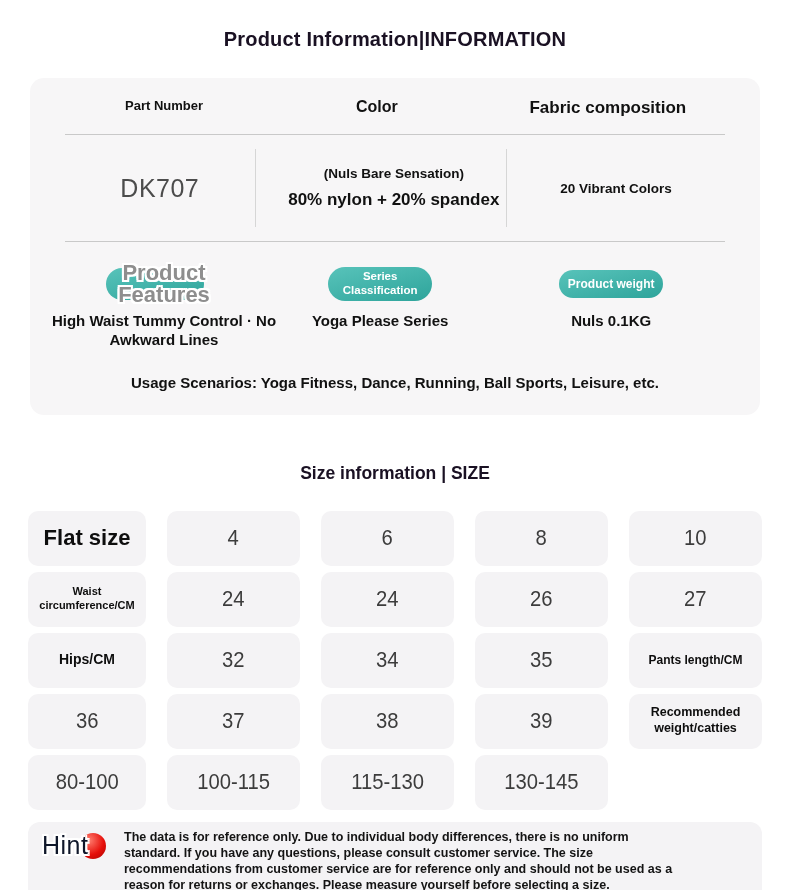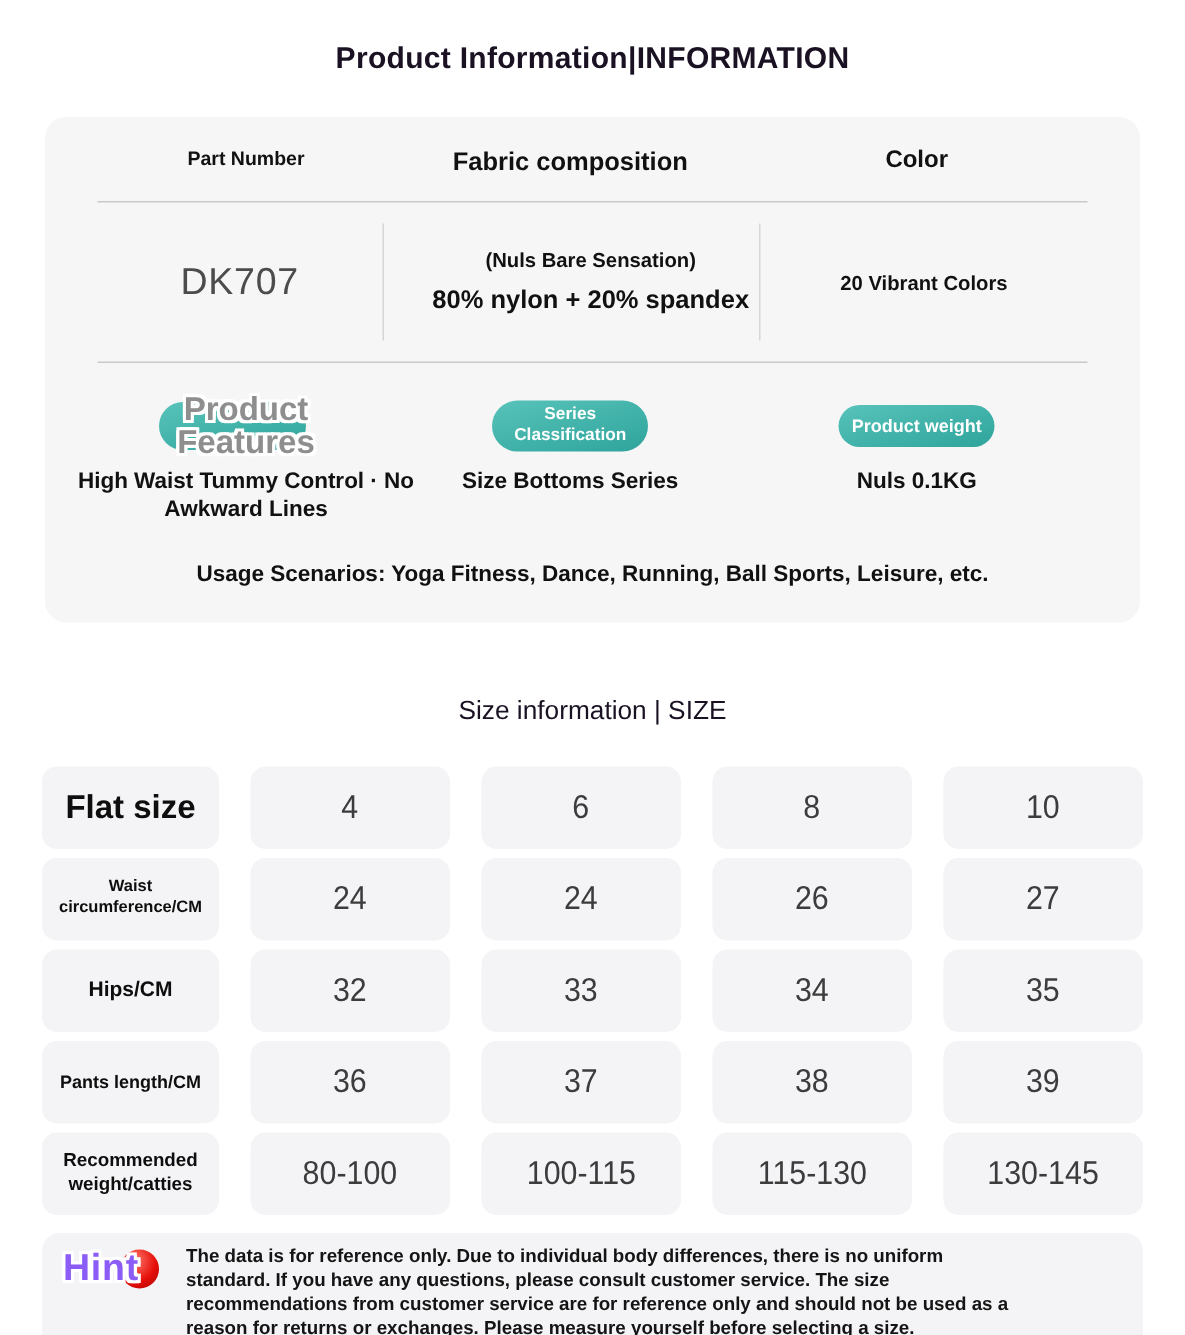--- a/index.html
+++ b/index.html
@@ -49,21 +49,21 @@
     position:relative;z-index:2;width:130px;text-align:center;
     font-size:22px;line-height:1.0;font-weight:bold;color:#8e8e8e;
     text-shadow:-2px -2px 0 #fff,2px -2px 0 #fff,-2px 2px 0 #fff,2px 2px 0 #fff,
                 0 -2px 0 #fff,0 2px 0 #fff,-2px 0 0 #fff,2px 0 0 #fff;
   }
   .caption{margin-top:10px;font-size:15px;font-weight:bold;color:#111;
     text-align:center;line-height:1.25;}
   .cap-wide{width:240px;}
   .usage{margin-top:24px;text-align:center;font-size:15px;font-weight:bold;color:#111;}
   
-  .size-title{margin:48px 0 0;text-align:center;font-size:17.5px;font-weight:normal;color:#1a1123;}
+  .size-title{margin:48px 0 0;text-align:center;font-size:17.5px;font-weight:bold;color:#1a1123;}
   .size-grid{
     margin:27px 28px 0;display:grid;
     grid-template-columns:118px repeat(4,1fr);
     column-gap:21px;row-gap:6px;
   }
   .cell{
     background:#f4f3f5;border-radius:10px;height:55px;
     display:flex;align-items:center;justify-content:center;text-align:center;
   }
   .label-cell{font-weight:bold;color:#0e0e0e;line-height:1.25;padding:0 6px;box-sizing:border-box;}
@@ -80,37 +80,37 @@
     min-height:58px;
   }
   .hint-label-wrap{position:relative;width:88px;flex:0 0 88px;height:34px;margin-top:2px;}
   .hint-red-dot{
     position:absolute;left:44px;top:2px;width:26px;height:26px;border-radius:50%;
     background:radial-gradient(circle at 35% 28%,#ff7d6f,#e60f0a 58%,#a90402);
     z-index:1;
   }
   .hint-label{
     position:absolute;left:6px;top:0;z-index:2;
-    font-size:25px;font-weight:bold;color:#8b5cf6;letter-spacing:.5px;
+    font-size:25px;font-weight:normal;color:#0f172a;letter-spacing:.5px;
     text-shadow:-2px -2px 0 #fff,2px -2px 0 #fff,-2px 2px 0 #fff,2px 2px 0 #fff,
                 0 -2px 0 #fff,0 2px 0 #fff,-2px 0 0 #fff,2px 0 0 #fff;
   }
   .hint-text{font-size:12.5px;font-weight:bold;color:#141414;line-height:1.3;}
   .hint-line{display:block;}
 </style>
 </head>
 <body>
 
 <h1 class="page-title">Product Information|INFORMATION</h1>
 
 <div class="info-card">
   <div class="cols spec-head">
     <div class="hcell h-part col1">Part Number</div>
+    <div class="hcell h-color col3">Color</div>
     <div class="hcell h-fabric col2">Fabric composition</div>
-    <div class="hcell h-color col3">Color</div>
   </div>
   <div class="rule"></div>
   <div class="cols spec-row">
     <div class="vcell col1">
       <span class="part-number">DK707</span>
     </div>
     <div class="vcell v-mid col2">
       <span class="fabric-sub">(Nuls Bare Sensation)</span>
       <span class="fabric-main">80% nylon + 20% spandex</span>
     </div>
@@ -125,21 +125,21 @@
       <div class="badge-zone">
         <span class="pill pill-stub"></span>
         <span class="overlay-text">Product Features</span>
       </div>
       <div class="caption cap-wide">High Waist Tummy Control · No Awkward Lines</div>
     </div>
     <div class="fcell col2">
       <div class="badge-zone">
         <span class="pill pill-series">Series Classification</span>
       </div>
-      <div class="caption">Size Bottoms Series</div>
+      <div class="caption">Yoga Please Series</div>
     </div>
     <div class="fcell col3">
       <div class="badge-zone">
         <span class="pill pill-weight">Product weight</span>
       </div>
       <div class="caption">Nuls 0.1KG</div>
     </div>
   </div>
 
   <div class="usage">Usage Scenarios: Yoga Fitness, Dance, Running, Ball Sports, Leisure, etc.</div>
@@ -175,23 +175,20 @@
     </div>
   <div class="cell">
       <span class="num">27</span>
     </div>
 
   <div class="cell label-cell lf-hips">Hips/CM</div>
   <div class="cell">
       <span class="num">32</span>
     </div>
   <div class="cell">
-      <span class="num">33</span>
-    </div>
-  <div class="cell">
       <span class="num">34</span>
     </div>
   <div class="cell">
       <span class="num">35</span>
     </div>
 
   <div class="cell label-cell lf-pants">Pants length/CM</div>
   <div class="cell">
       <span class="num">36</span>
     </div>

